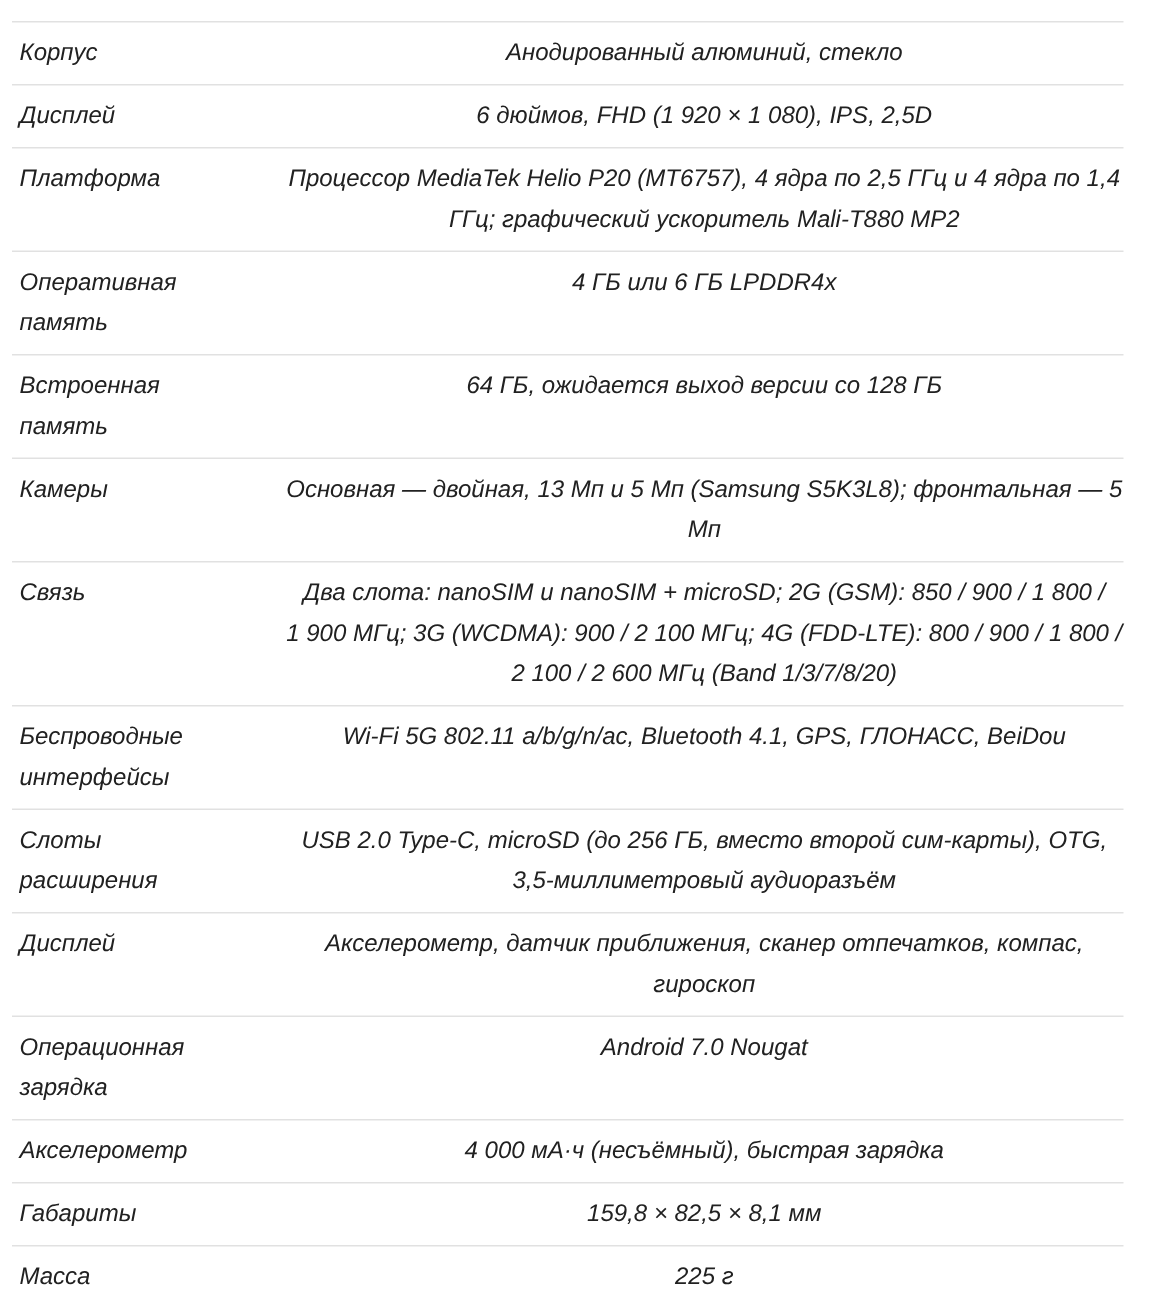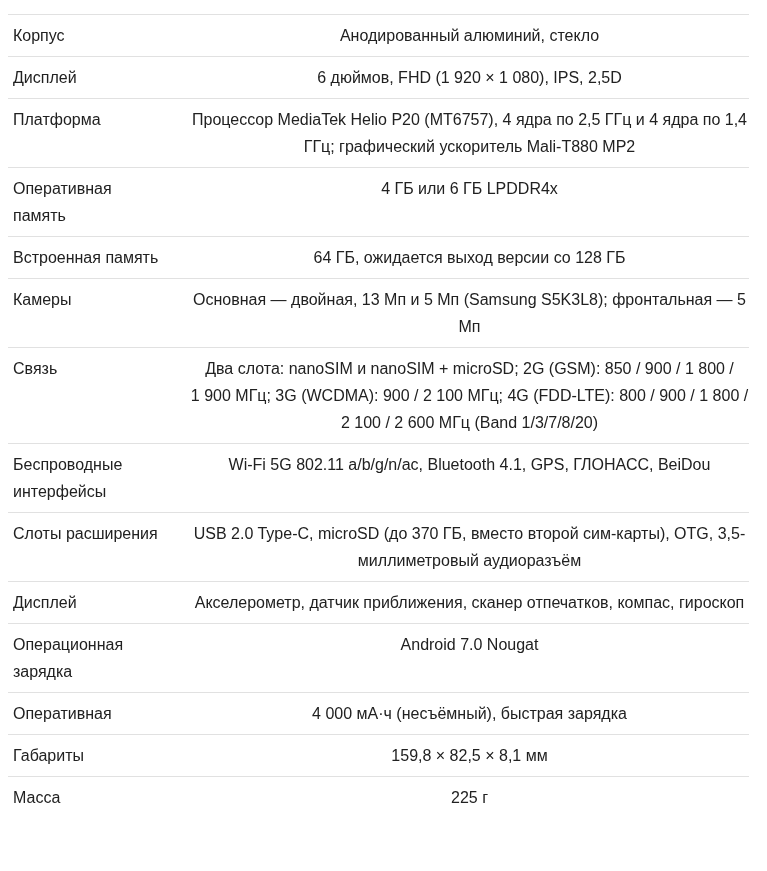--- a/index.html
+++ b/index.html
@@ -10,20 +10,21 @@
   body {
     font-family: "Liberation Sans", "DejaVu Sans", sans-serif;
     font-size: 16px;
     line-height: 27px;
     color: #212121;
     width: 767px;
   }
   .spec-table {
     margin: 14px 0 0 8px;
     width: 741px;
+    font-style: italic;
   }
   .spec-row {
     display: flex;
     align-items: flex-start;
     border-top: 1px solid #e1e1e1;
     padding: 7px 0;
   }
   .spec-label {
     flex: none;
     width: 150px;
@@ -76,35 +77,35 @@
     <div class="spec-value">Два слота: nanoSIM и nanoSIM + microSD; 2G (GSM): 850 / 900 / 1&nbsp;800 / 1&nbsp;900 МГц; 3G (WCDMA): 900 / 2&nbsp;100 МГц; 4G (FDD-LTE): 800 / 900 / 1&nbsp;800 / 2&nbsp;100 / 2&nbsp;600 МГц (Band 1/3/7/8/20)</div>
   </div>
 
   <div class="spec-row">
     <div class="spec-label">Беспроводные интерфейсы</div>
     <div class="spec-value">Wi-Fi 5G 802.11 a/b/g/n/ac, Bluetooth 4.1, GPS, ГЛОНАСС, BeiDou</div>
   </div>
 
   <div class="spec-row">
     <div class="spec-label">Слоты расширения</div>
-    <div class="spec-value">USB 2.0 Type-C, microSD (до 370 ГБ, вместо второй сим-карты), OTG, 3,5-миллиметровый аудиоразъём</div>
+    <div class="spec-value">USB 2.0 Type-C, microSD (до 256 ГБ, вместо второй сим-карты), OTG, 3,5-миллиметровый аудиоразъём</div>
   </div>
 
   <div class="spec-row">
     <div class="spec-label">Дисплей</div>
     <div class="spec-value">Акселерометр, датчик приближения, сканер отпечатков, компас, гироскоп</div>
   </div>
 
   <div class="spec-row">
     <div class="spec-label">Операционная зарядка</div>
     <div class="spec-value">Android 7.0 Nougat</div>
   </div>
 
   <div class="spec-row">
-    <div class="spec-label">Оперативная</div>
+    <div class="spec-label">Акселерометр</div>
     <div class="spec-value">4&nbsp;000 мА·ч (несъёмный), быстрая зарядка</div>
   </div>
 
   <div class="spec-row">
     <div class="spec-label">Габариты</div>
     <div class="spec-value">159,8 × 82,5 × 8,1 мм</div>
   </div>
 
   <div class="spec-row">
     <div class="spec-label">Масса</div>

